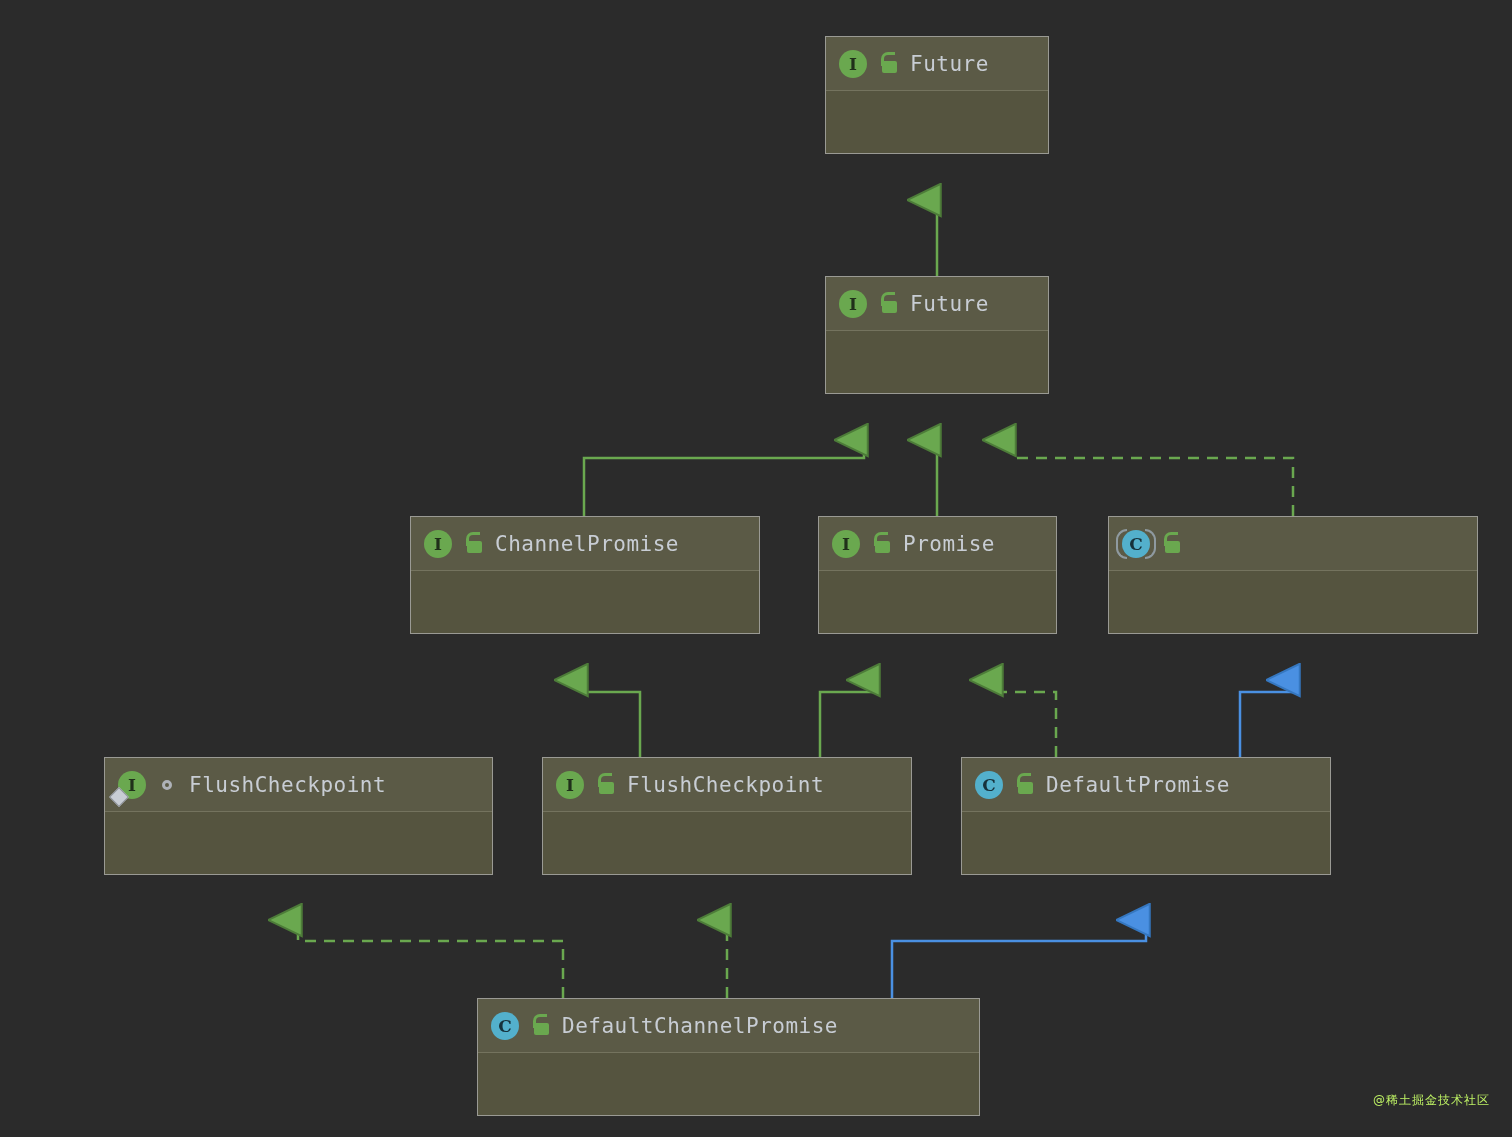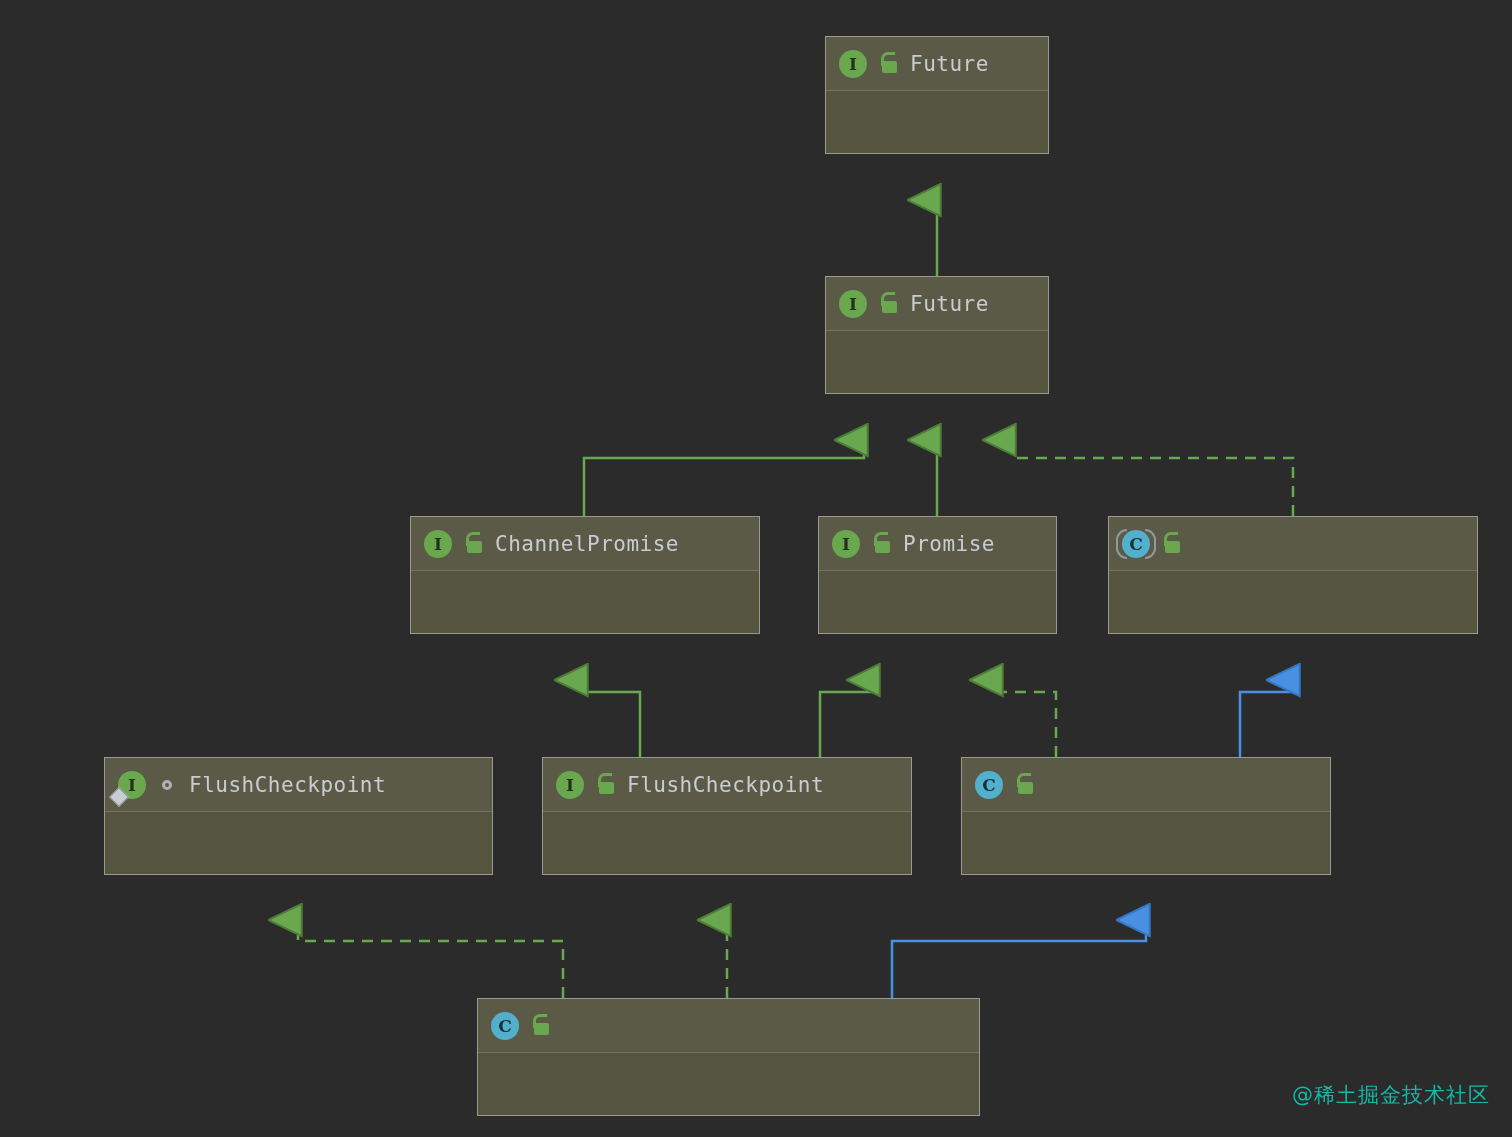--- a/index.html
+++ b/index.html
@@ -164,22 +164,22 @@
     border-radius: 50%;
     border: 3px solid #aeb2b8;
     box-sizing: border-box;
   }
 
   
   #watermark {
     position: absolute;
     right: 22px;
     bottom: 28px;
-    color: #14b8a6;
-    font-size: 21px;
+    color: #bef264;
+    font-size: 12px;
     font-family: "DejaVu Sans", "Liberation Sans", sans-serif;
     letter-spacing: 1px;
     user-select: none;
   }
 </style>
 </head>
 <body>
 
 <div id="diagram-root">
 
@@ -337,32 +337,34 @@
 
   <div class="uml-node" style="left:961px; top:757px; width:370px; height:118px;">
     <div class="node-header">
       <span class="stereo-icon klass">
         <span class="disc">C</span>
       </span>
       <span class="vis-marker public">
         <span class="shackle"></span>
           <span class="body"></span>
       </span>
+      <span class="node-title">DefaultPromise</span>
     </div>
     <div class="node-body"></div>
   </div>
 
   <div class="uml-node" style="left:477px; top:998px; width:503px; height:118px;">
     <div class="node-header">
       <span class="stereo-icon klass">
         <span class="disc">C</span>
       </span>
       <span class="vis-marker public">
         <span class="shackle"></span>
           <span class="body"></span>
       </span>
+      <span class="node-title">DefaultChannelPromise</span>
     </div>
     <div class="node-body"></div>
   </div>
 
   <div id="watermark">@稀土掘金技术社区</div>
 
 </div>
 
 </body></html>

